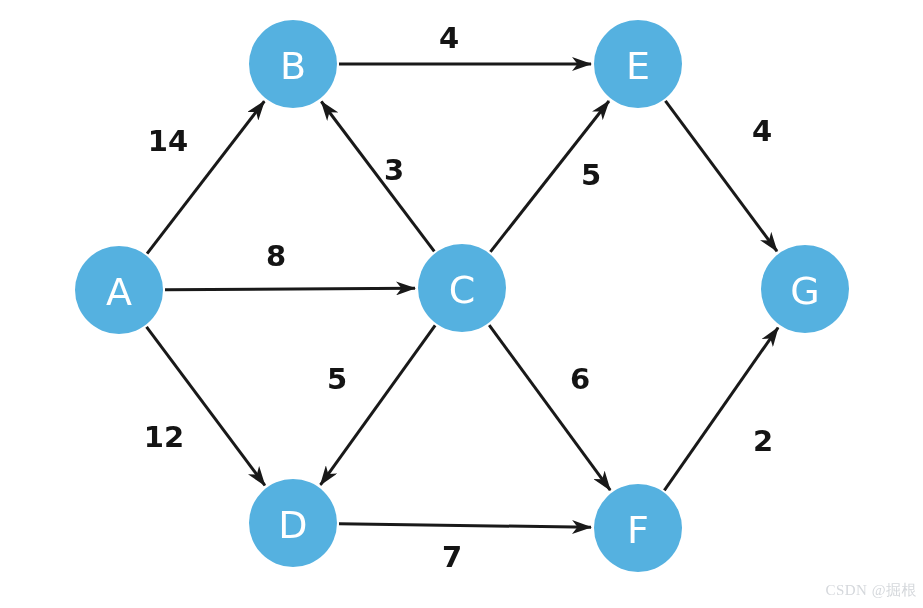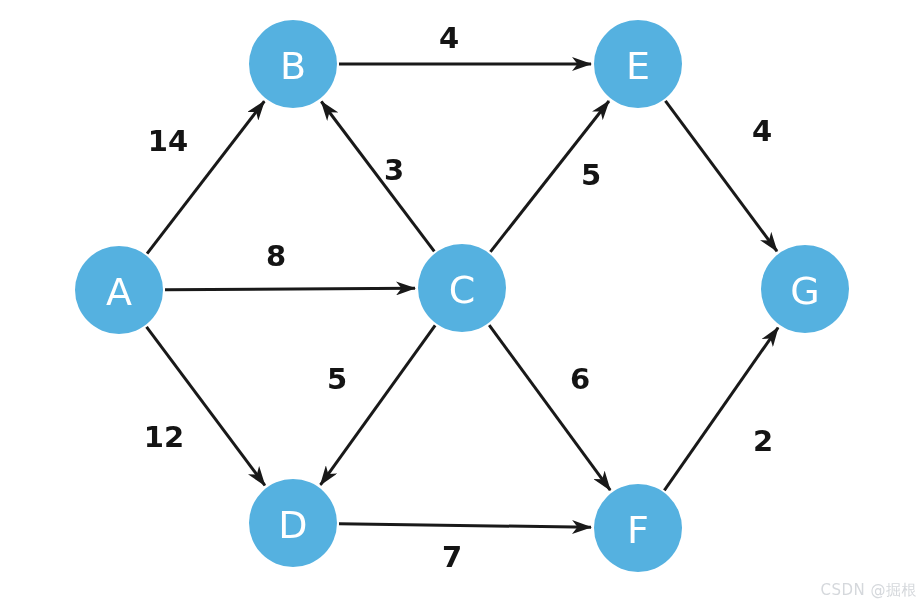--- a/index.html
+++ b/index.html
@@ -111,14 +111,14 @@
       </g>
       <g>
         <circle cx="638" cy="528" r="44" fill="#55b1e0"></circle>
         <text x="638" y="530" fill="#ffffff" text-anchor="middle" dominant-baseline="central" class="node-label-text">F</text>
       </g>
       <g>
         <circle cx="805" cy="289" r="44" fill="#55b1e0"></circle>
         <text x="805" y="291" fill="#ffffff" text-anchor="middle" dominant-baseline="central" class="node-label-text">G</text>
       </g>
     </svg>
-  <div class="watermark" style="color: rgb(213, 216, 220);">CSDN @掘根</div>
+  <div class="watermark" style="color: rgb(213, 216, 220); font-family: Liberation Serif, serif;">CSDN @掘根</div>
 </div>
 
 </body></html>

